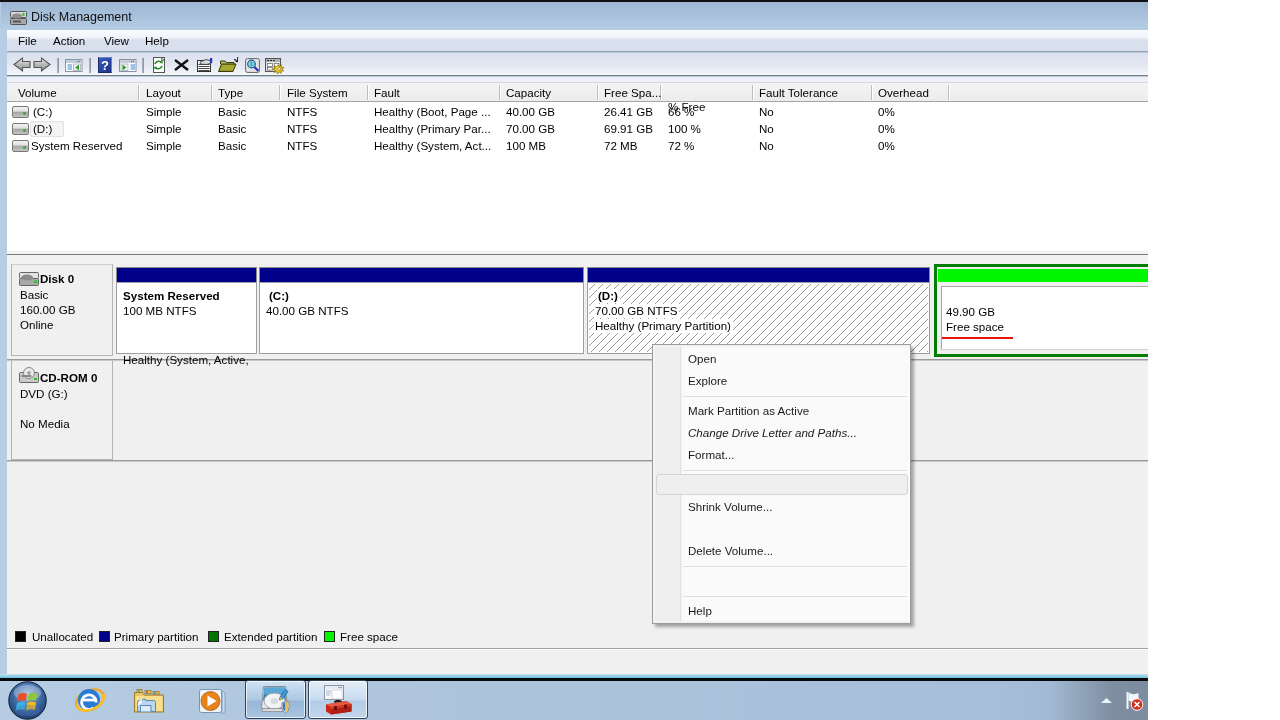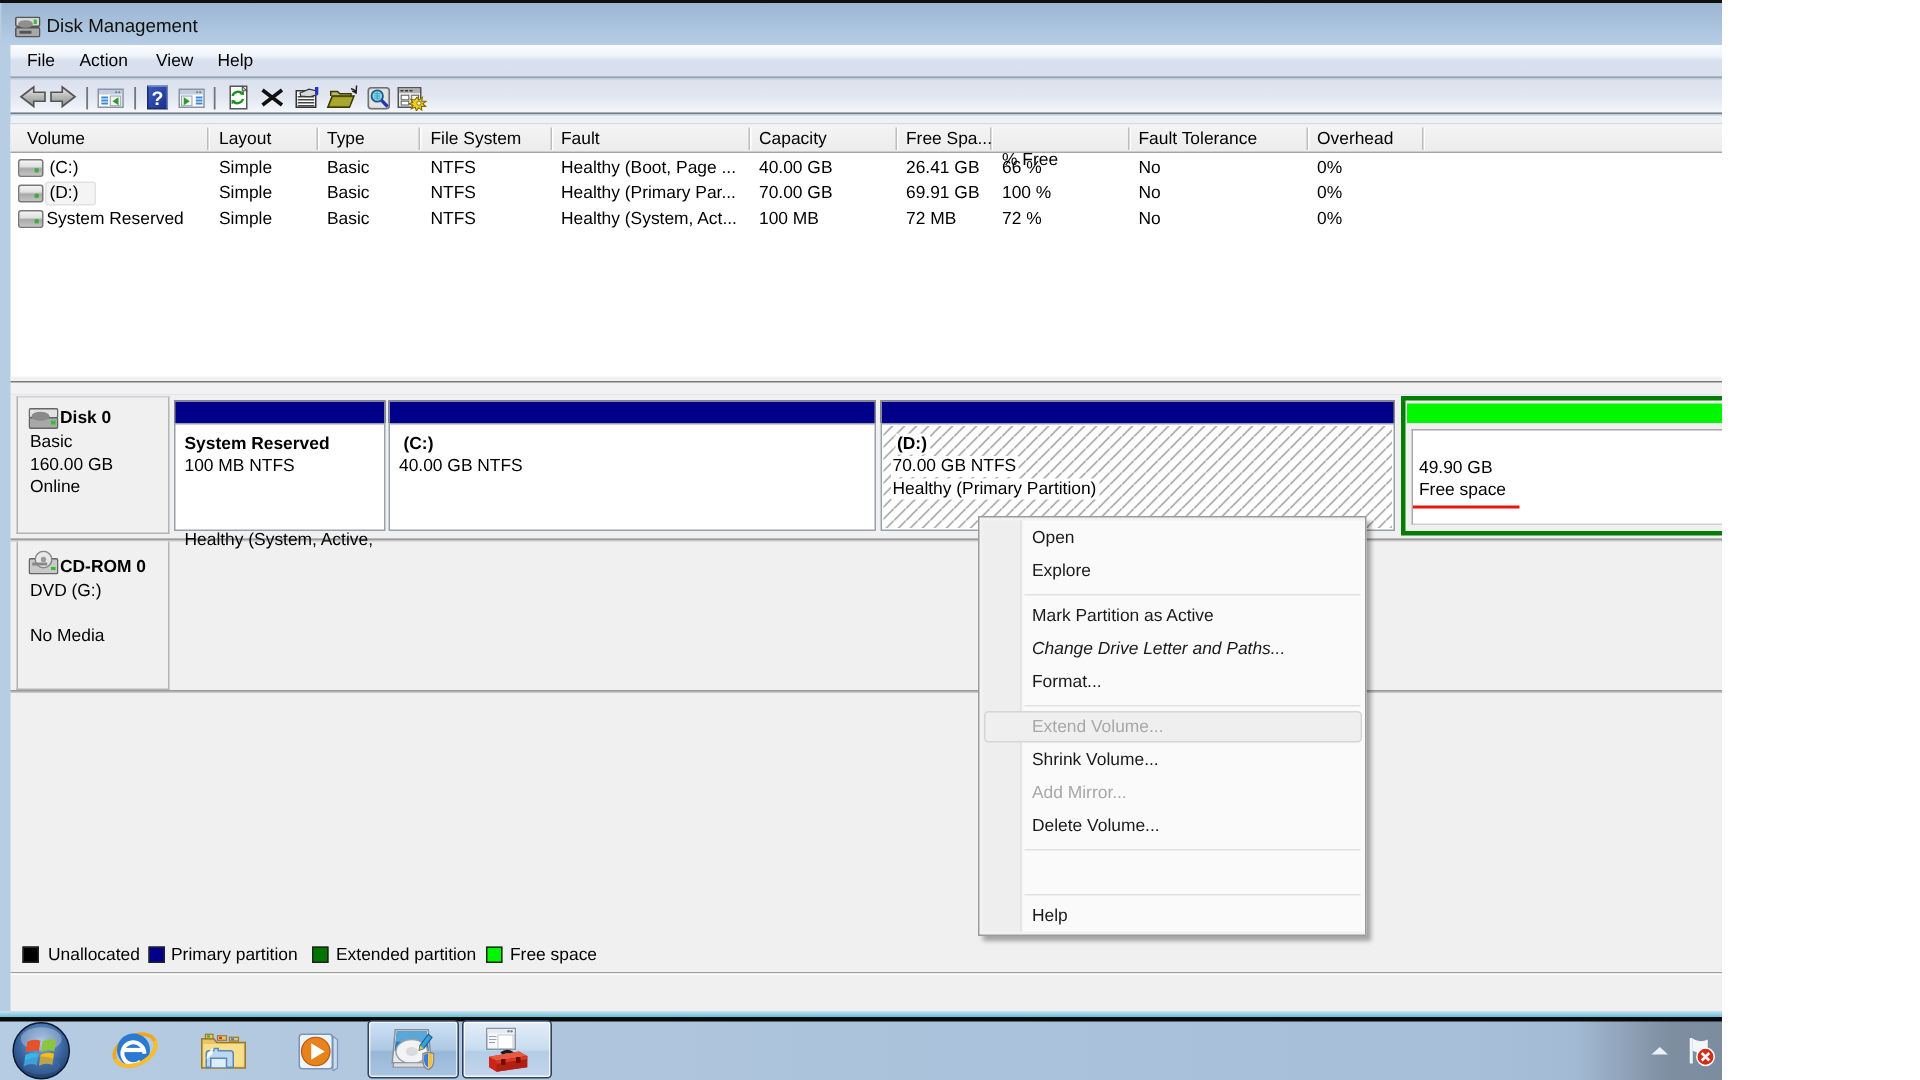--- a/index.html
+++ b/index.html
@@ -318,23 +318,21 @@
     <div class="abs" style="left:29px;top:2px;width:228px;height:274px;background:#fafafa;"></div>
     <div class="mitem" style="top:3px;">Open</div>
     <div class="mitem" style="top:25px;">Explore</div>
     <div class="msep" style="top:51px;"></div>
     <div class="mitem" style="top:55px;">Mark Partition as Active</div>
     <div class="mitem" style="top:77px;font-style:italic;">Change Drive Letter and Paths...</div>
     <div class="mitem" style="top:99px;">Format...</div>
     <div class="msep" style="top:125px;"></div>
     <div class="abs" style="left:3px;top:129px;width:252px;height:21px;background:#efefef;
         border:1px solid #d5d5d5;border-radius:3px;"></div>
-    <div class="mitem" style="top:129px;color:#a8a8a8;">Extend Volume...</div>
     <div class="mitem" style="top:151px;">Shrink Volume...</div>
-    <div class="mitem" style="top:173px;color:#a8a8a8;">Add Mirror...</div>
     <div class="mitem" style="top:195px;">Delete Volume...</div>
     <div class="msep" style="top:221px;"></div>
     <div class="msep" style="top:251px;"></div>
     <div class="mitem" style="top:255px;">Help</div>
   </div>
 
   <div class="abs" id="taskbar" style="left:0;top:678px;width:1280px;height:42px;
      background:linear-gradient(90deg,#b6cce2 0%,#aec5dd 30%,#a6bed8 78%,#a2bad4 82%,#7e8da0 87%,#77889c 100%);">
     <div class="abs" style="left:0;top:0;width:1280px;height:2.5px;background:#08090b;"></div>
 

